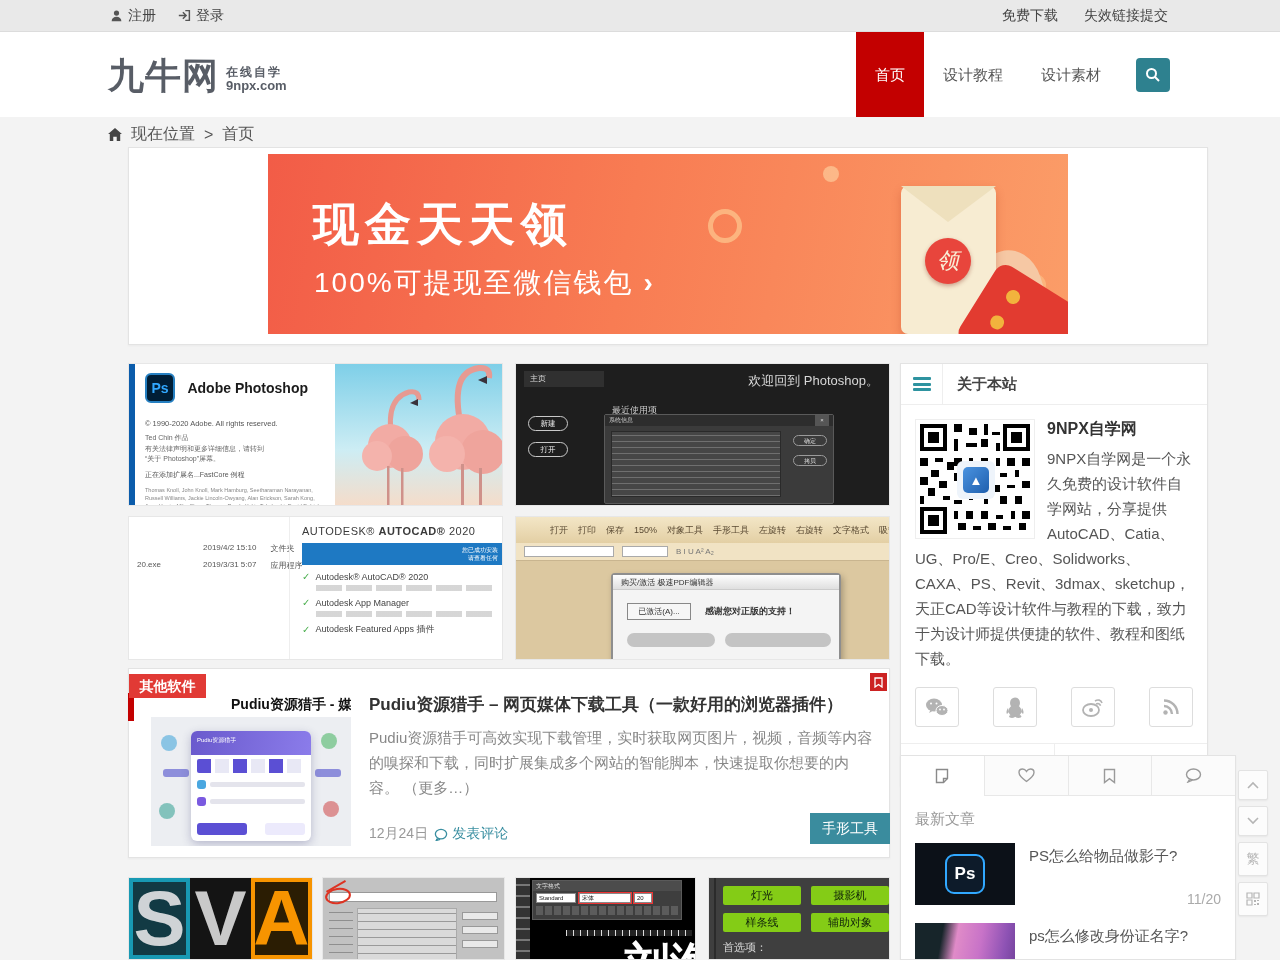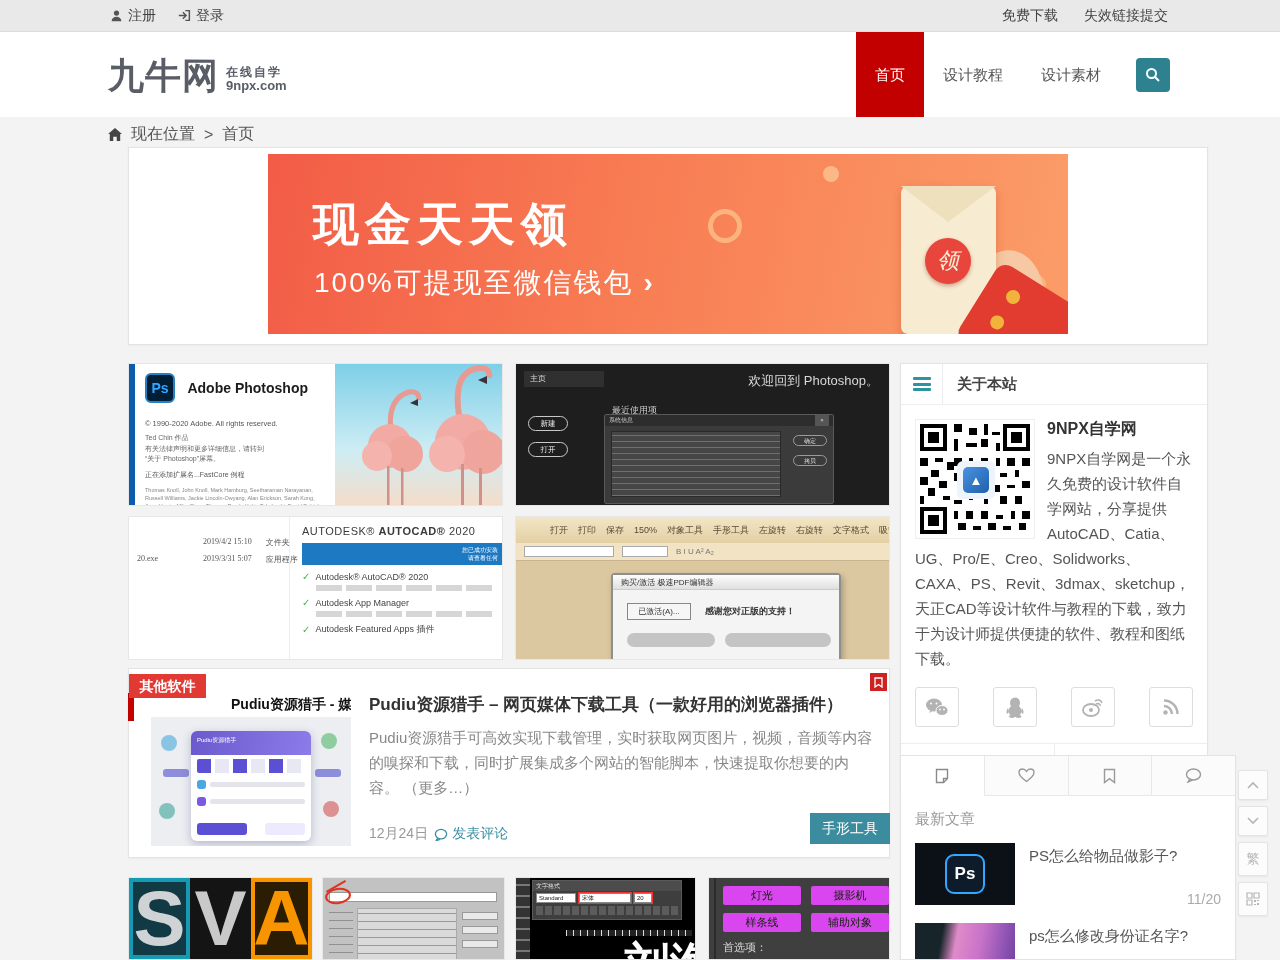--- a/index.html
+++ b/index.html
@@ -72,21 +72,21 @@
   .pshome .pill { position:absolute; left:12px; width:40px; height:15px; border:1px solid #c9c9c9; border-radius:8px; color:#eee; font-size:7.5px; text-align:center; line-height:14px; }
   .dlg2 { position:absolute; left:88px; top:50px; width:230px; height:90px; background:#3b3b3b; border:1px solid #5a5a5a; border-radius:2px; }
   .dlg2-bar { height:11px; background:#2d2d2d; color:#cfcfcf; font-size:6px; line-height:11px; padding:0 4px; display:flex; }
   .dlg2-x { margin-left:auto; background:#555; width:14px; text-align:center; color:#ddd; }
   .dlg2-body { position:absolute; left:6px; top:16px; width:170px; height:66px; background:#464646; border:1px solid #2a2a2a;
     background-image:repeating-linear-gradient(#464646 0 3px, #6f6f6f 3px 4px, #464646 4px 6px); } 
   .dlg2-btn { position:absolute; right:6px; width:34px; height:11px; border:1px solid #9a9a9a; border-radius:6px; color:#ddd; font-size:6px; text-align:center; line-height:10px; }
 
   
   .acad { position:absolute; inset:0; background:#fff; }
-  .acad .files { position:absolute; left:8px; top:20px; font-size:8px; color:#555;font-family:Liberation Serif, serif; }
+  .acad .files { position:absolute; left:8px; top:26px; font-size:8px; color:#555; }
   .acad .frow { display:flex; gap:14px; margin-bottom:6px; }
   .acad-right { position:absolute; left:160px; top:0; width:215px; height:100%; border-left:1px solid #eee; padding:8px 0 0 12px; }
   .acad-brand { font-size:11px; color:#3a3a3a; letter-spacing:.5px; }
   .acad-brand b { font-weight:bold; }
   .acad-bluebar { margin-top:6px; width:100%; height:22px; background:#1e79c3; color:#fff; font-size:6px; text-align:right; padding:3px 6px; line-height:1.4; }
   .acad-item { margin-top:6px; font-size:9px; color:#444; display:flex; align-items:center; gap:5px; }
   .acad-check { color:#4caf50; font-size:10px; font-weight:bold; }
   .acad-sub { margin:3px 0 0 14px; width:180px; height:6px; background:repeating-linear-gradient(90deg,#bbb 0 26px,#fff 26px 30px); opacity:.6; }
 
   
@@ -144,21 +144,21 @@
   #b3 .fmt { position:absolute; left:16px; top:2px; width:150px; height:40px; background:#3e3e3e; border:1px solid #5a5a5a; }
   #b3 .fmt-bar { height:10px; background:#4c4c4c; color:#ddd; font-size:6px; line-height:10px; padding-left:3px; }
   #b3 .fmt-row { display:flex; gap:3px; padding:2px 3px; align-items:center; }
   #b3 .dd { background:#fff; border:1px solid #888; font-size:6px; color:#222; height:10px; line-height:9px; padding:0 2px; }
   #b3 .red { outline:1px solid #e33; }
   #b3 .fmt-icons { margin:1px 3px; height:9px; background:repeating-linear-gradient(90deg,#5c5c5c 0 7px,#3e3e3e 7px 9px); }
   #b3 .ruler { position:absolute; left:50px; top:52px; width:126px; height:6px; background:repeating-linear-gradient(90deg,#ddd 0 1px,#222 1px 7px); }
   #b3 .bigtxt { position:absolute; left:108px; top:56px; width:74px; font-size:46px; color:#fff; font-weight:bold; white-space:nowrap; overflow:hidden; }
   #b4 { left:580px; width:182px; background:#3f3f3f; padding:8px 0 0 14px; }
   #b4 .grow2 { display:flex; gap:10px; margin-bottom:8px; }
-  #b4 .gbtn { width:96px; height:19px; background:#d946ef; border-radius:2px; color:#10230a; font-size:11px; text-align:center; line-height:19px; }
+  #b4 .gbtn { width:96px; height:19px; background:#84cc16; border-radius:2px; color:#10230a; font-size:11px; text-align:center; line-height:19px; }
   #b4 .plabel { color:#ddd; font-size:11px; margin:2px 0 6px; }
   #b4 .vline { position:absolute; left:5px; top:0; width:2px; height:100%; background:#2b2b2b; }
 
   
   .side1 { position:absolute; left:772px; top:216px; width:308px; }
   .w-head { height:41px; border-bottom:1px solid #eee; display:flex; align-items:center; }
   .w-icon { width:42px; height:100%; border-right:1px solid #eee; display:flex; align-items:center; justify-content:center; }
   .hamb { width:18px; }
   .hamb div { height:3px; background:#2e93a0; margin:2.5px 0; border-radius:1px; }
   .w-title { font-size:15px; font-weight:bold; color:#444; padding-left:14px; }

